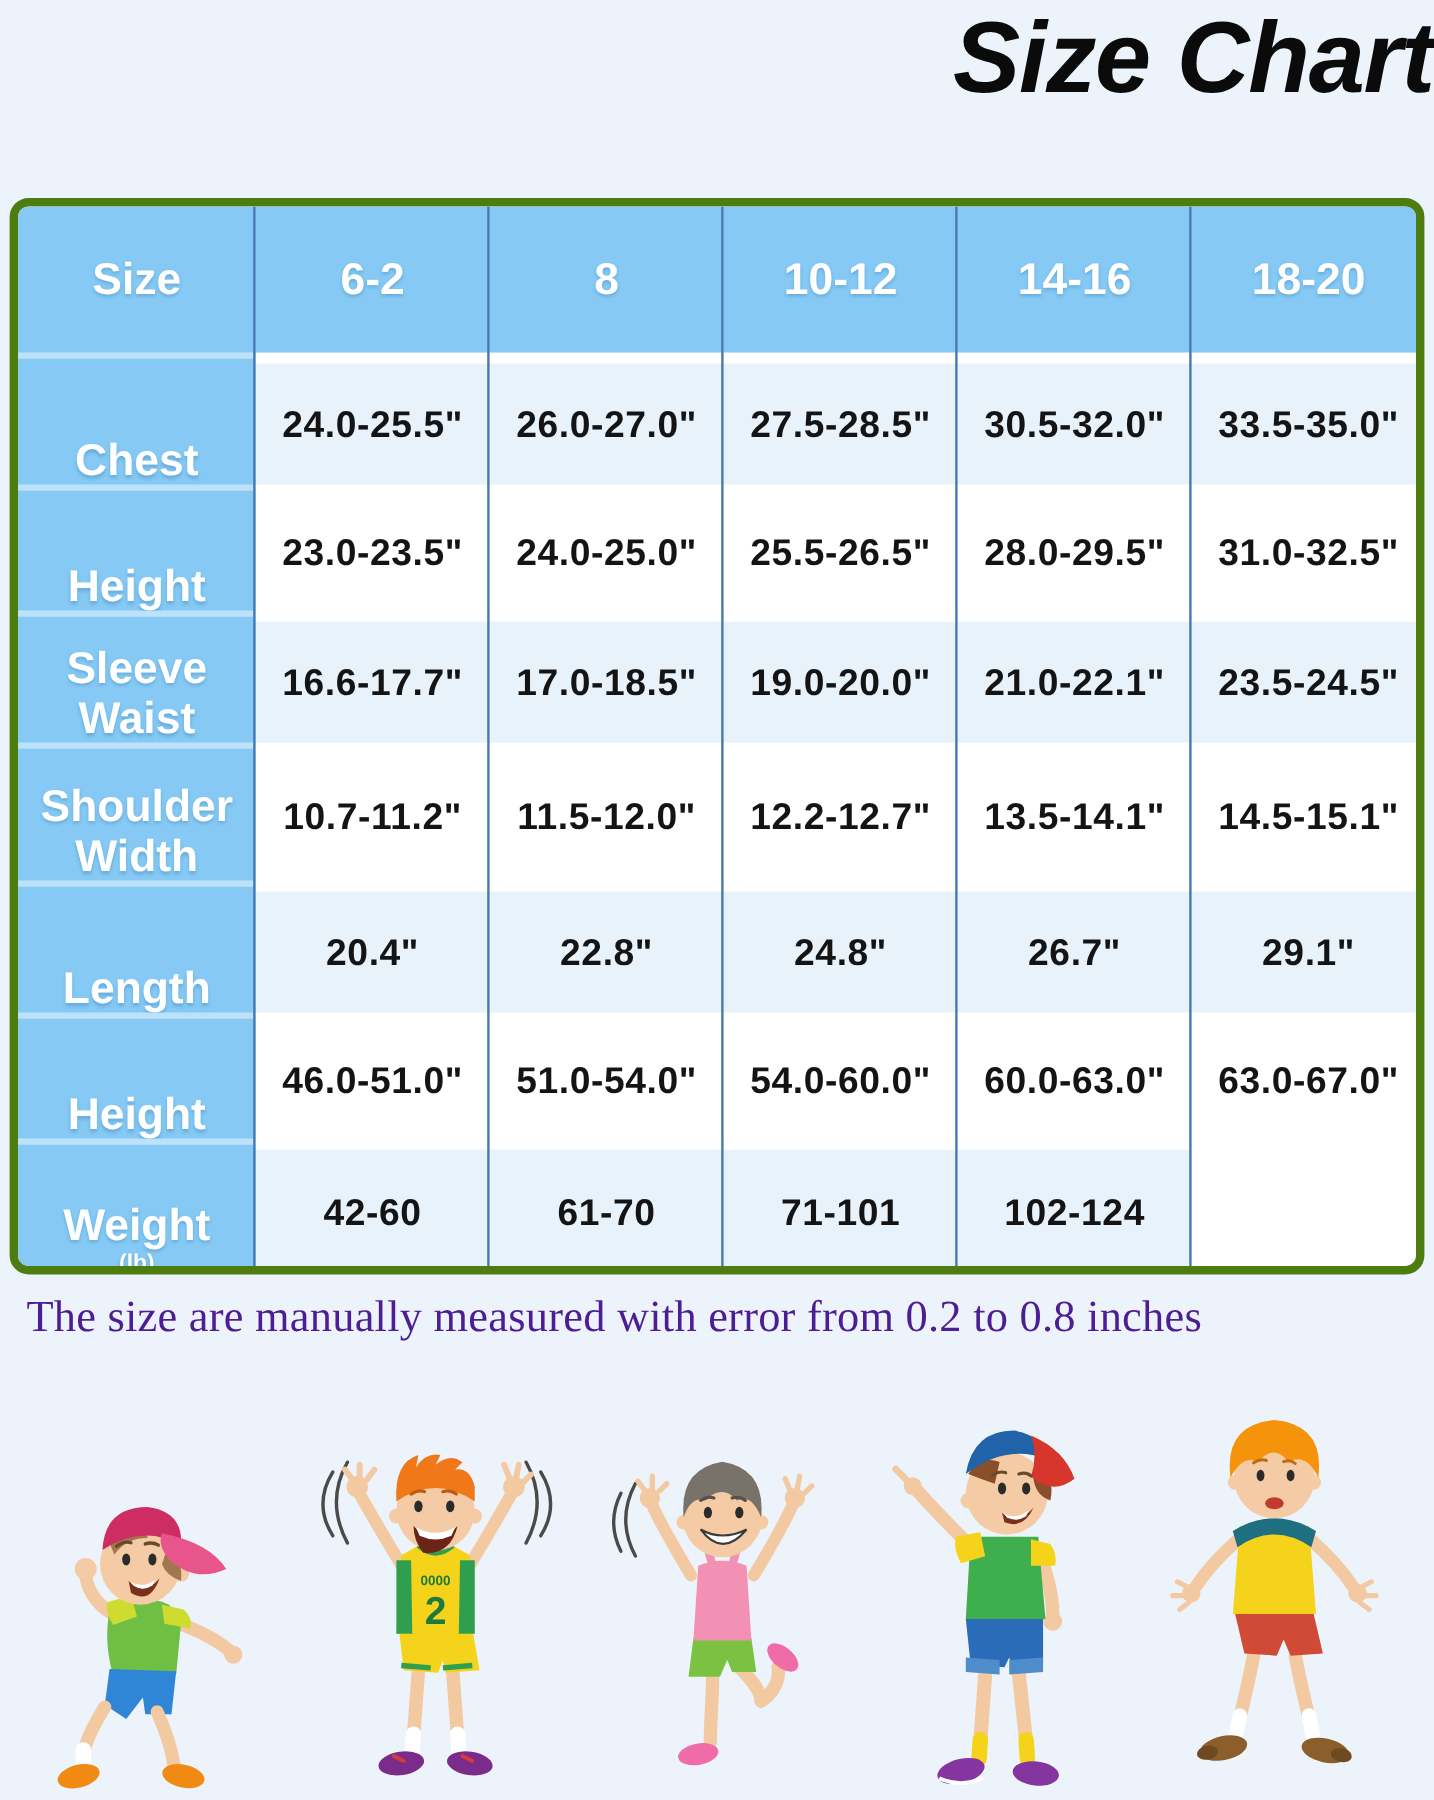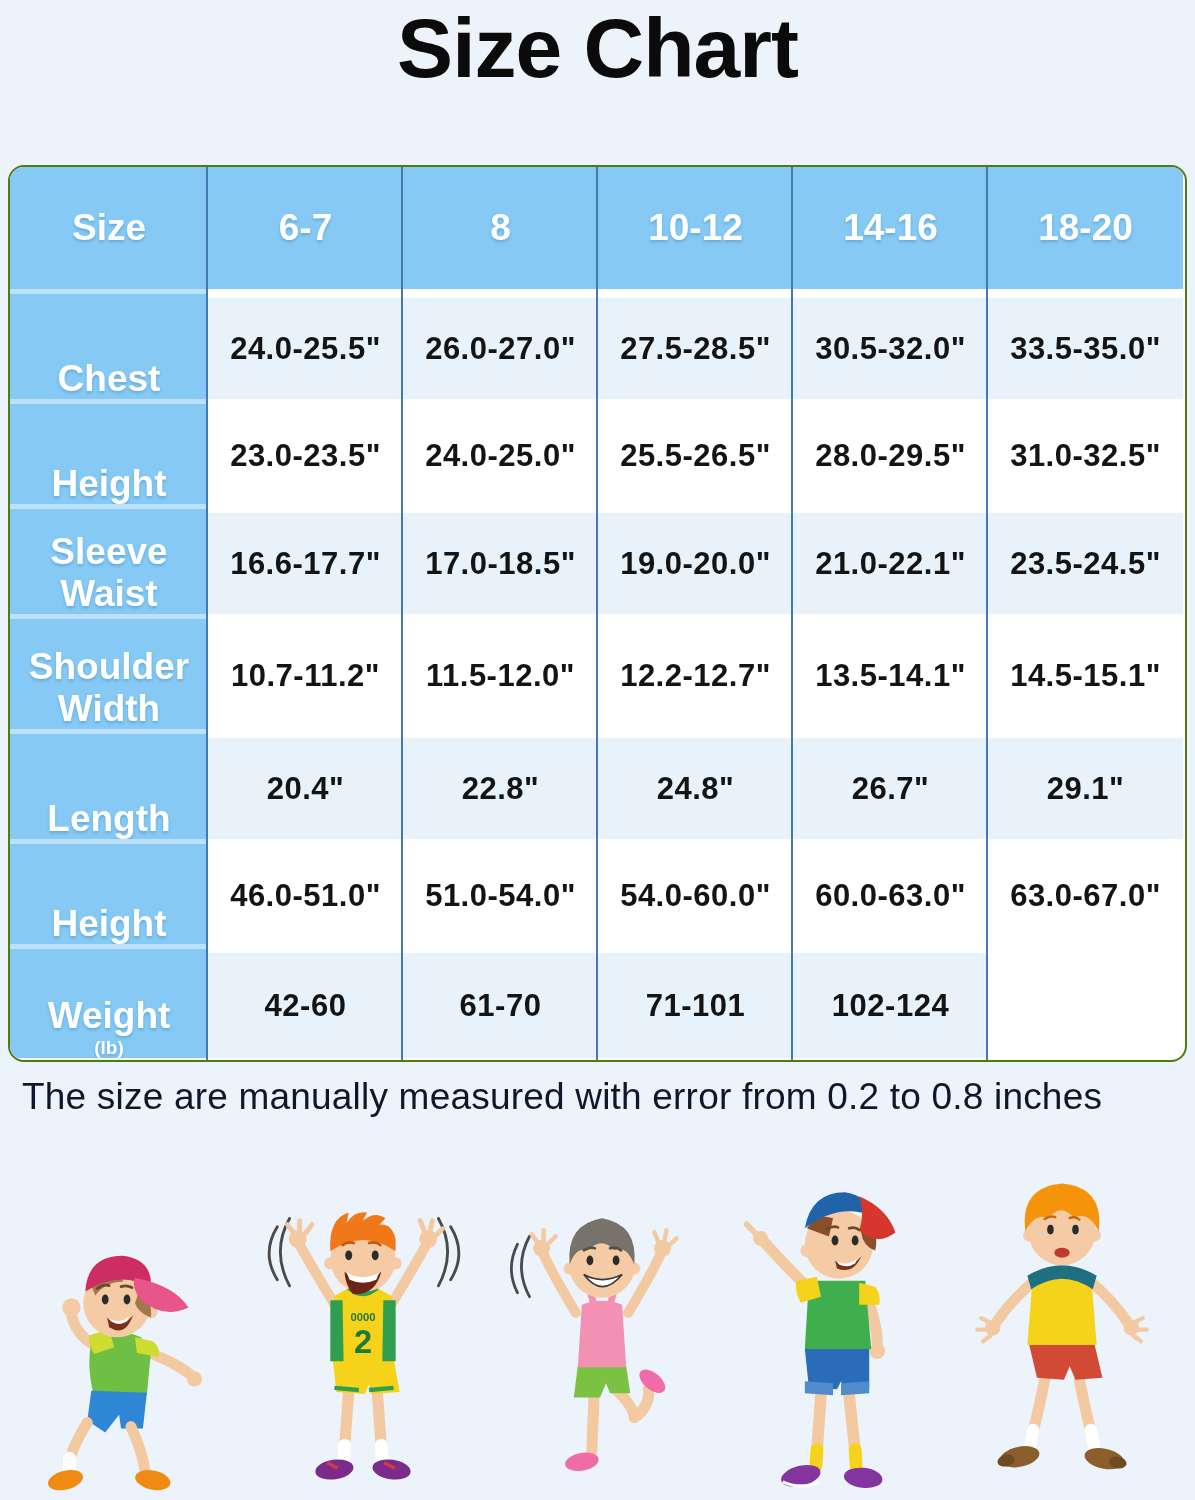--- a/index.html
+++ b/index.html
@@ -5,29 +5,29 @@
   * { margin:0; padding:0; box-sizing:border-box; }
   html,body { width:1195px; height:1500px; }
   body {
     position:relative; overflow:hidden;
     background:#edf3fa;
     font-family:"Liberation Sans", sans-serif;
   }
 
   .page-title {
     position:absolute; top:2px; left:0; width:100%;
-    text-align:center;
-    font-size:84px; line-height:1.1; font-weight:bold; 
+    text-align:right;
+    font-size:84px; line-height:1.1; font-weight:bold; font-style:italic;
     letter-spacing:-1px; color:#0b0b0b;
   }
 
   .size-table {
     position:absolute; left:8px; top:165px;
     width:1179px; height:897px;
-    border:2px solid #4d7c0f; border-radius:16px;
+    border:7px solid #4d7c0f; border-radius:16px;
     overflow:hidden; background:#ffffff;
     display:grid;
     grid-template-columns:198px 195px 195px 195px 195px 195px;
     grid-template-rows:122px 110px 105px 110px 115px 110px 105px 114px;
   }
   .cell {
     display:flex; align-items:center; justify-content:center;
     text-align:center;
   }
   .head, .rlabel {
@@ -48,41 +48,41 @@
   .val.tint { background:#e7f2fb; }
 
   .divider {
     position:absolute; top:0; bottom:0; width:2px;
     background:#4679b3; z-index:5;
   }
   .d1{left:196px}.d2{left:391px}.d3{left:586px}.d4{left:781px}.d5{left:976px}
 
   .note {
     position:absolute; top:1076px; left:22px;
-    font-size:37px; color:#0f172a; letter-spacing:.2px;
+    font-size:37px; color:#4c1d95; letter-spacing:.2px;font-family:Liberation Serif, serif;
   }
 
   .kids { position:absolute; left:0; top:1158px; width:1195px; height:342px; }
   .kid { position:absolute; }
   .kid svg { width:100%; height:100%; display:block; }
   #kid1 { left:18px;  bottom:4px;  width:222px; height:258px; }
   #kid2 { left:246px; bottom:4px;  width:238px; height:306px; }
   #kid3 { left:498px; bottom:12px; width:208px; height:292px; }
   #kid4 { left:726px; bottom:0px;  width:212px; height:332px; }
   #kid5 { left:950px; bottom:24px; width:224px; height:308px; }
 </style>
 </head>
 <body>
 
 <div class="page-title">Size Chart</div>
 
 <div class="size-table">
 
   <div class="cell head">Size</div>
-  <div class="cell head">6-7</div>
+  <div class="cell head">6-2</div>
   <div class="cell head">8</div>
   <div class="cell head">10-12</div>
   <div class="cell head">14-16</div>
   <div class="cell head">18-20</div>
 
   <div class="cell rlabel">
       <span>Chest</span>
     </div>
   <div class="cell val tint">24.0-25.5"</div>
   <div class="cell val tint">26.0-27.0"</div>

